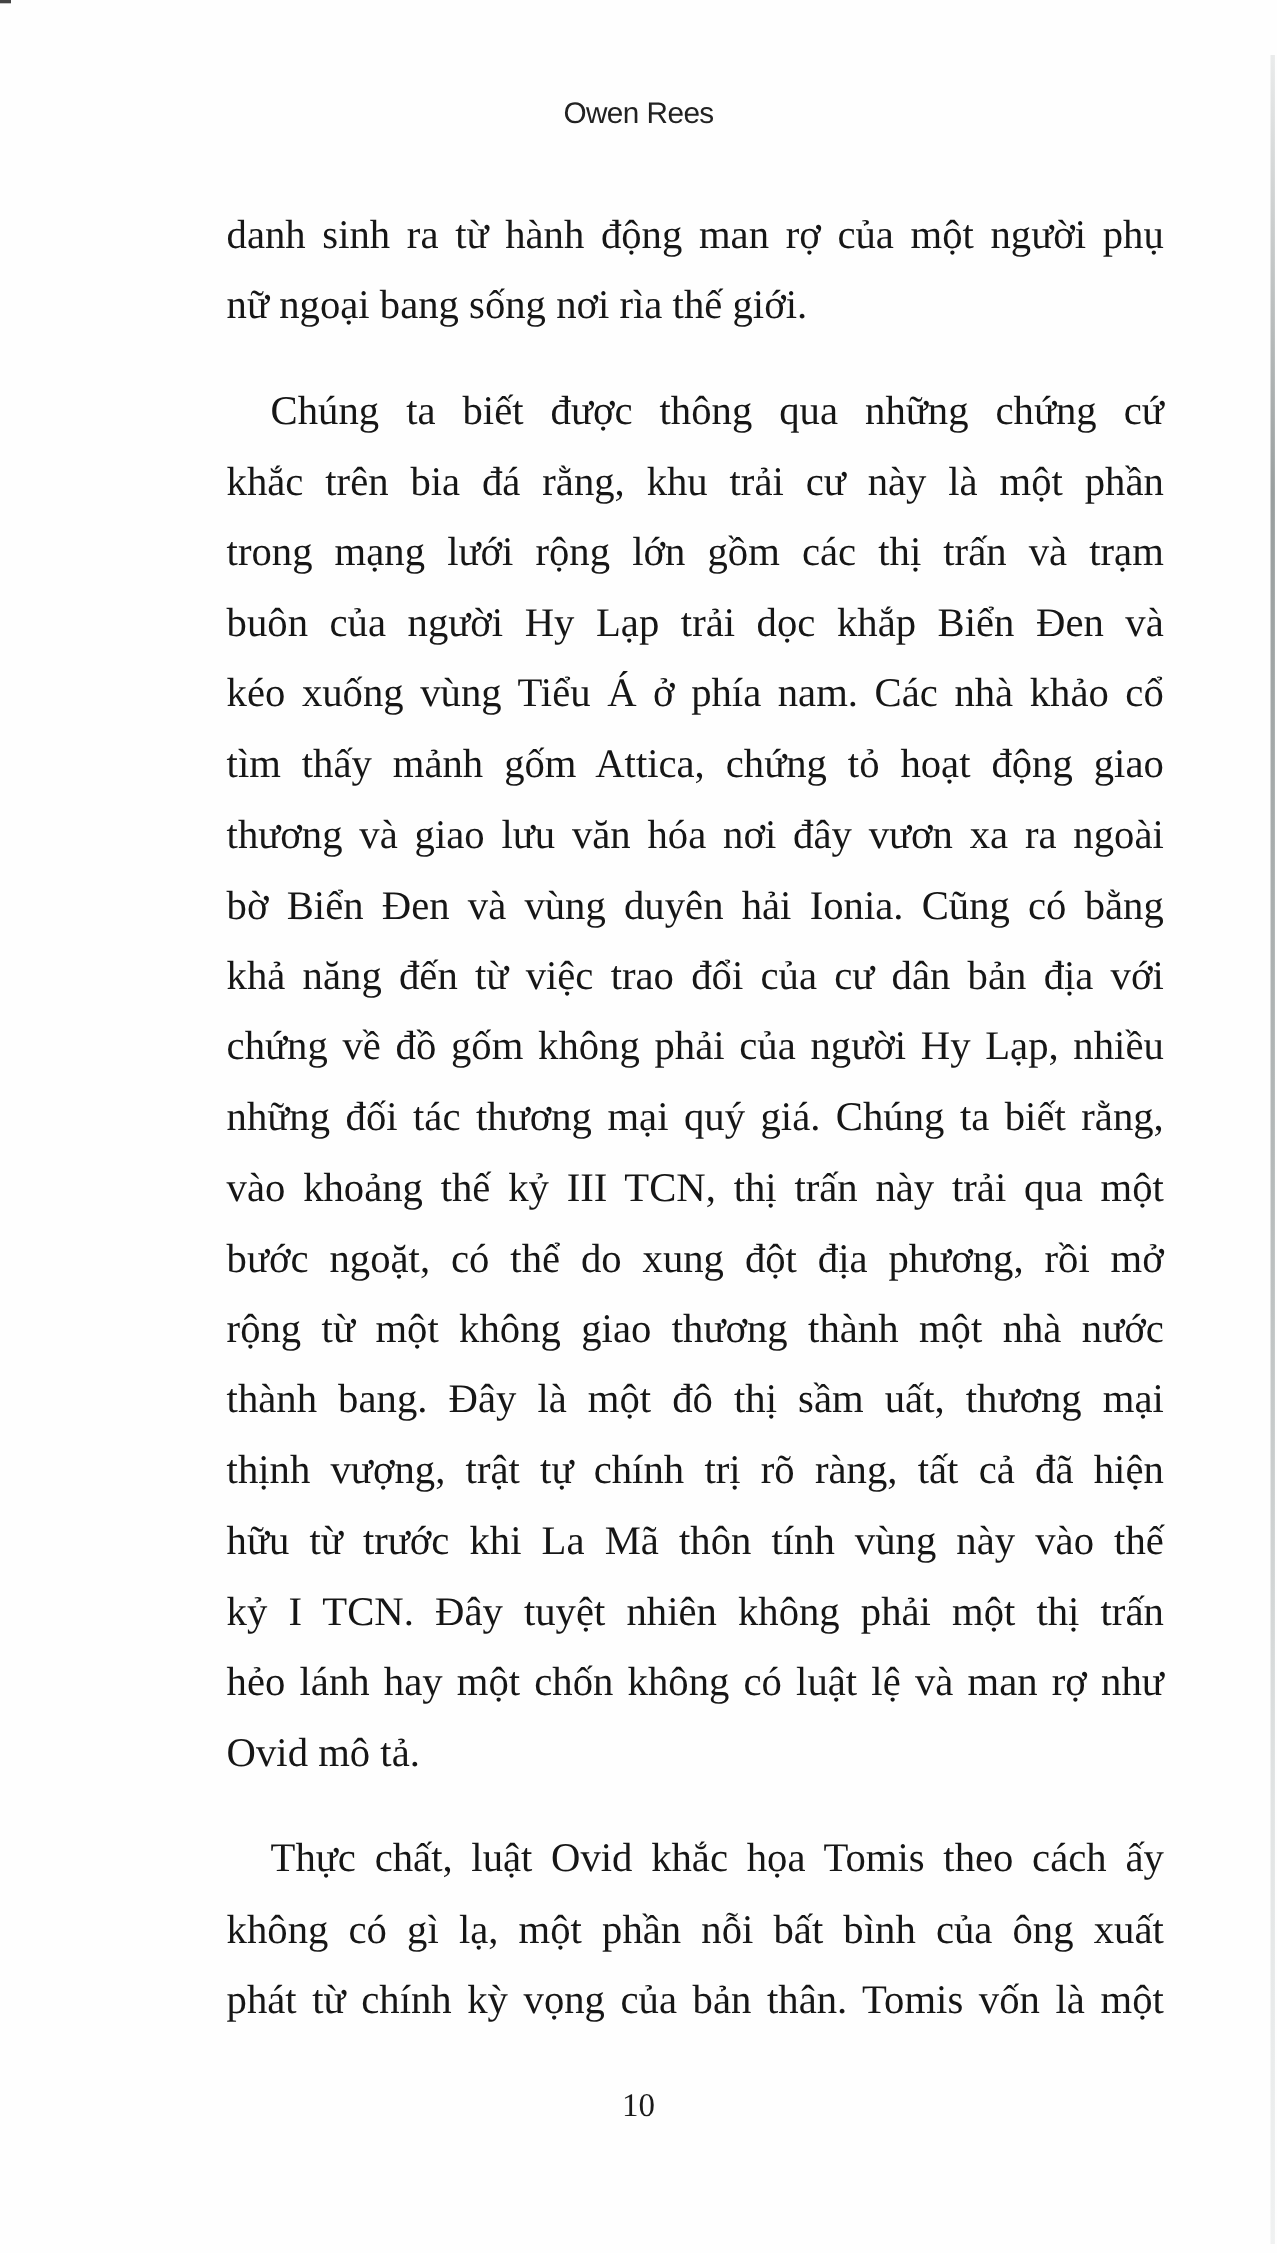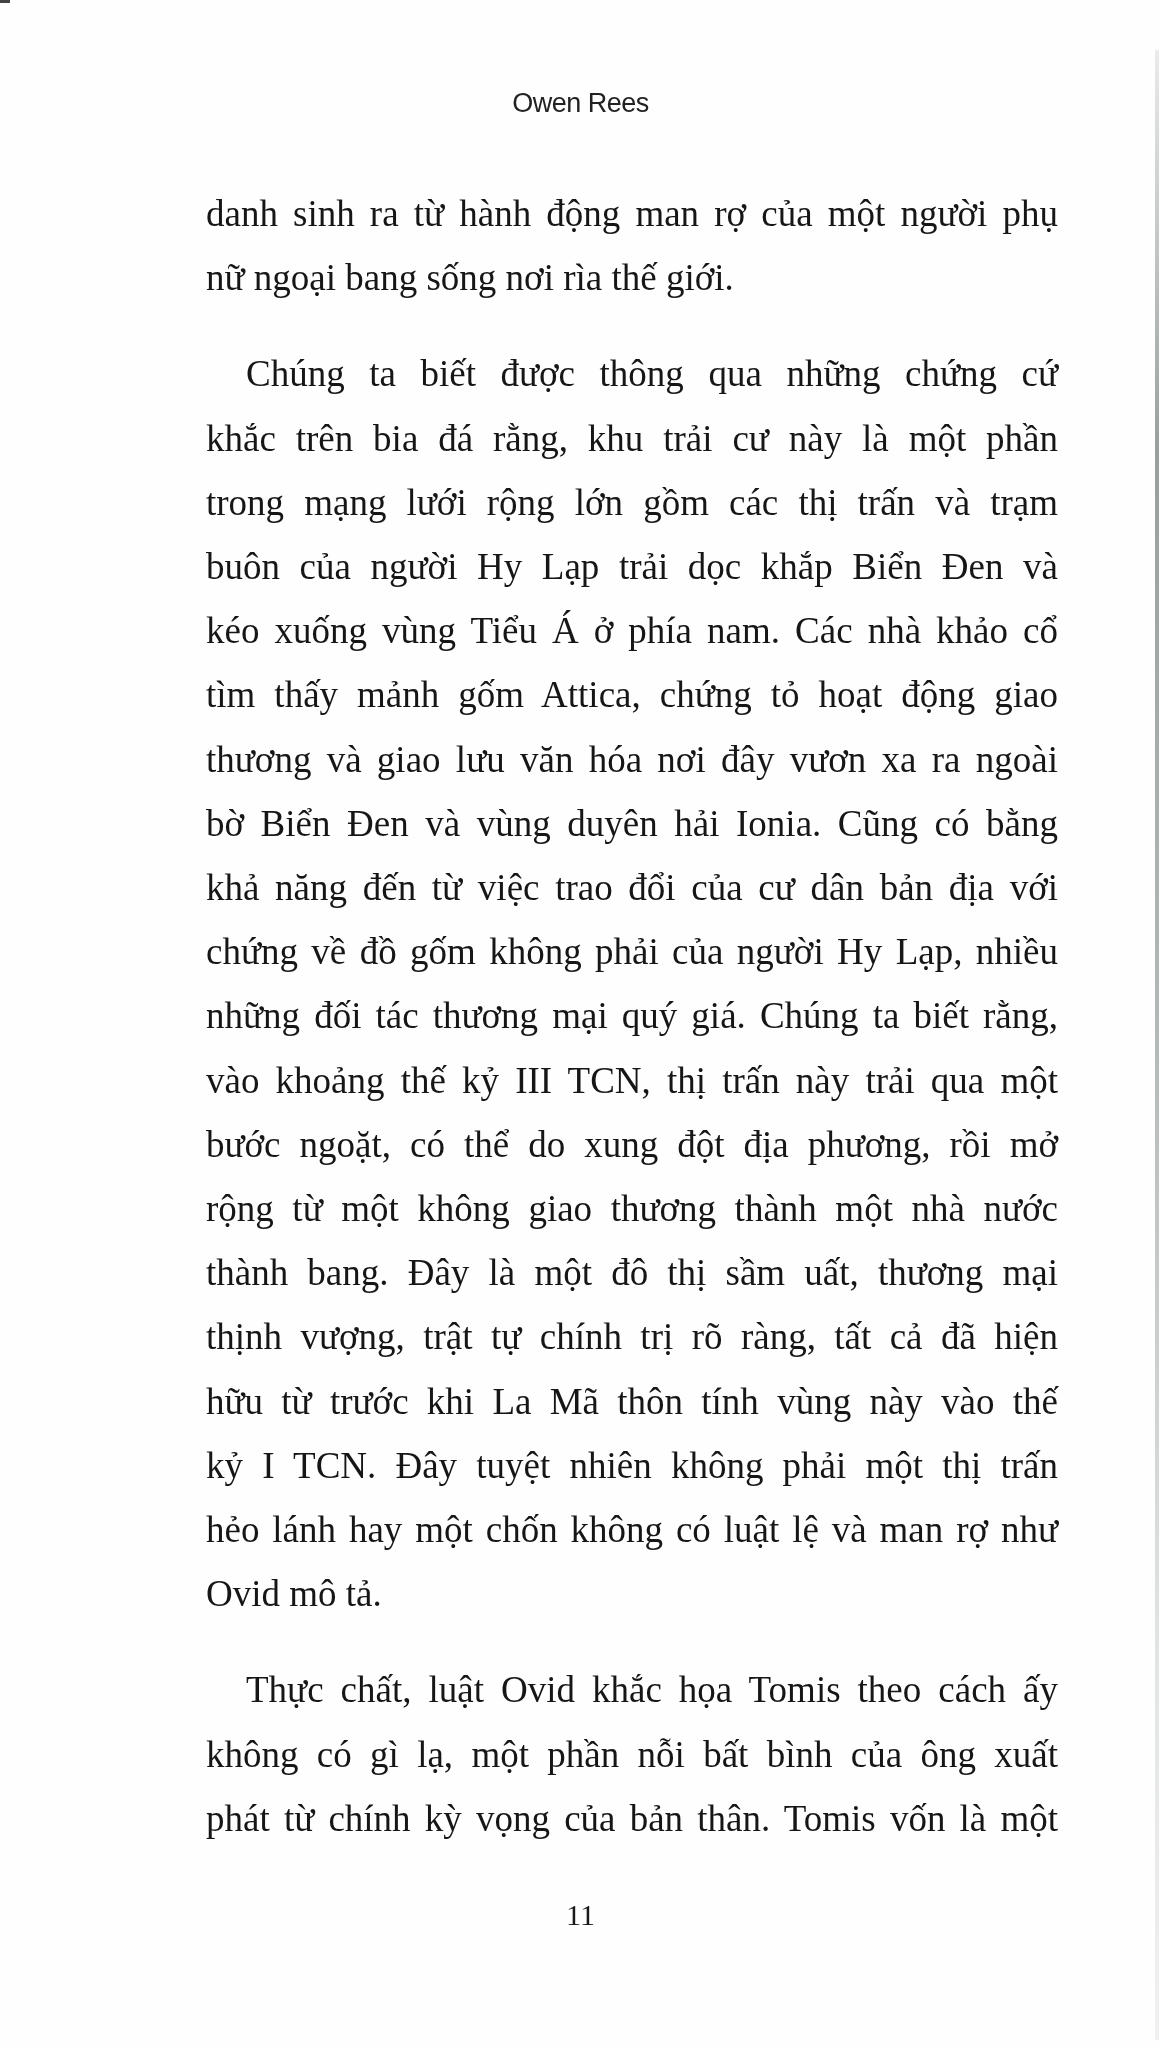--- a/index.html
+++ b/index.html
@@ -121,13 +121,13 @@
     <span class="line last">Ovid mô tả.</span>
   </p>
 
   <p class="para">
     <span class="line indent">Thực chất, luật Ovid khắc họa Tomis theo cách ấy</span>
     <span class="line">không có gì lạ, một phần nỗi bất bình của ông xuất</span>
     <span class="line">phát từ chính kỳ vọng của bản thân. Tomis vốn là một</span>
   </p>
 </div>
 
-<div class="page-number">11</div>
+<div class="page-number">10</div>
 
 </body></html>

